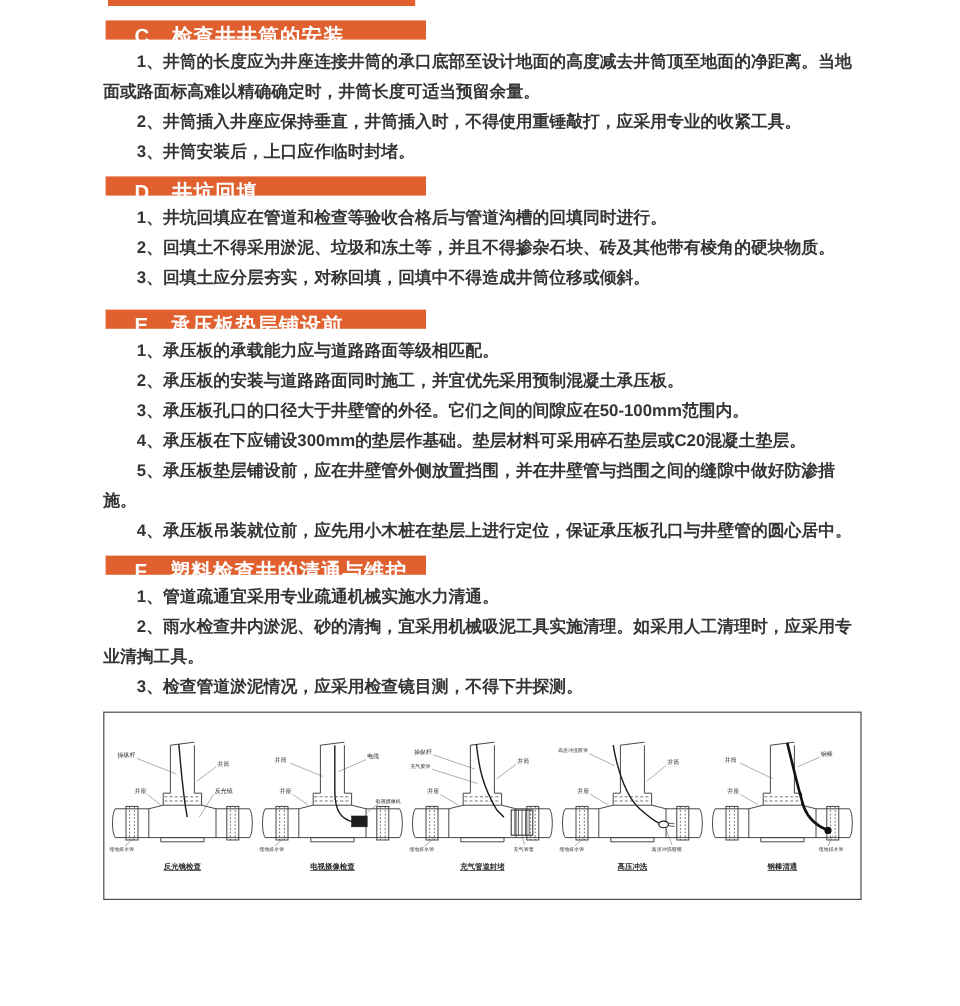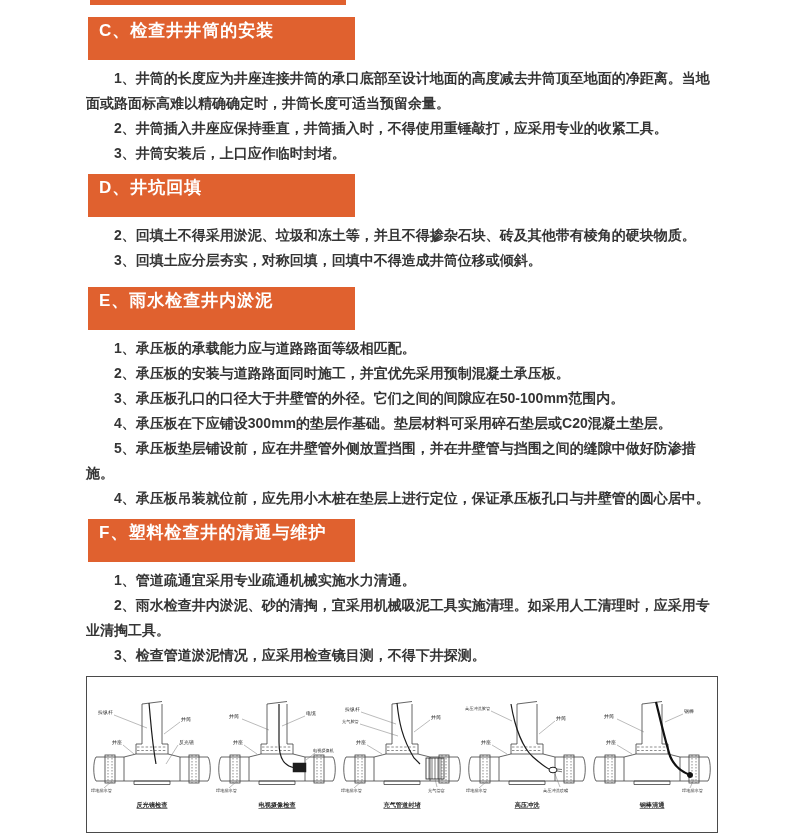--- a/index.html
+++ b/index.html
@@ -3,22 +3,22 @@
 <meta charset="utf-8">
 <style>
   :root{ --accent:#e0612f; --text:#353535; }
   html,body{margin:0;padding:0;}
   body{
     width:800px;height:838px;overflow:hidden;background:#ffffff;
     font-family:"Liberation Sans",sans-serif;
   }
   .sliver{margin-left:90px;width:256px;height:5px;background:var(--accent);}
   .sec-header{
-    box-sizing:border-box;margin:12px 0 6px 88px;width:267px;height:43px;
-    line-height:28px;padding-left:11px;background:var(--accent);
+    box-sizing:border-box;margin:12px 0 6px 88px;width:267px;height:16px;
+    line-height:28px;padding-left:24px;background:var(--accent);
     color:#ffffff;font-weight:bold;font-size:17px;letter-spacing:1px;
   }
   .sec-header.mt8{margin-top:8px;}
   .sec-header.mt14{margin-top:14px;}
   .content{margin:0 84px 0 86px;color:var(--text);font-size:14px;line-height:25px;font-weight:bold;}
   .content p{margin:0;text-indent:2em;}
   .figbox{
     box-sizing:border-box;margin:8px 0 0 86px;width:632px;height:157px;
     border:1px solid #4a4a4a;background:#ffffff;
     display:flex;justify-content:space-between;align-items:center;padding:0 3px;
@@ -41,25 +41,26 @@
 
 <div class="sec-header">C、检查井井筒的安装</div>
 <div class="content">
   <p>1、井筒的长度应为井座连接井筒的承口底部至设计地面的高度减去井筒顶至地面的净距离。当地面或路面标高难以精确确定时，井筒长度可适当预留余量。</p>
   <p>2、井筒插入井座应保持垂直，井筒插入时，不得使用重锤敲打，应采用专业的收紧工具。</p>
   <p>3、井筒安装后，上口应作临时封堵。</p>
 </div>
 
 <div class="sec-header mt8">D、井坑回填</div>
 <div class="content">
+  <p>1、井坑回填应在管道和检查等验收合格后与管道沟槽的回填同时进行。</p>
   <p>2、回填土不得采用淤泥、垃圾和冻土等，并且不得掺杂石块、砖及其他带有棱角的硬块物质。</p>
   <p>3、回填土应分层夯实，对称回填，回填中不得造成井筒位移或倾斜。</p>
 </div>
 
-<div class="sec-header mt14">E、雨水检查井内淤泥</div>
+<div class="sec-header mt14">E、承压板垫层铺设前</div>
 <div class="content">
   <p>1、承压板的承载能力应与道路路面等级相匹配。</p>
   <p>2、承压板的安装与道路路面同时施工，并宜优先采用预制混凝土承压板。</p>
   <p>3、承压板孔口的口径大于井壁管的外径。它们之间的间隙应在50-100mm范围内。</p>
   <p>4、承压板在下应铺设300mm的垫层作基础。垫层材料可采用碎石垫层或C20混凝土垫层。</p>
   <p>5、承压板垫层铺设前，应在井壁管外侧放置挡围，并在井壁管与挡围之间的缝隙中做好防渗措施。</p>
   <p>4、承压板吊装就位前，应先用小木桩在垫层上进行定位，保证承压板孔口与井壁管的圆心居中。</p>
 </div>
 
 <div class="sec-header mt8">F、塑料检查井的清通与维护</div>

